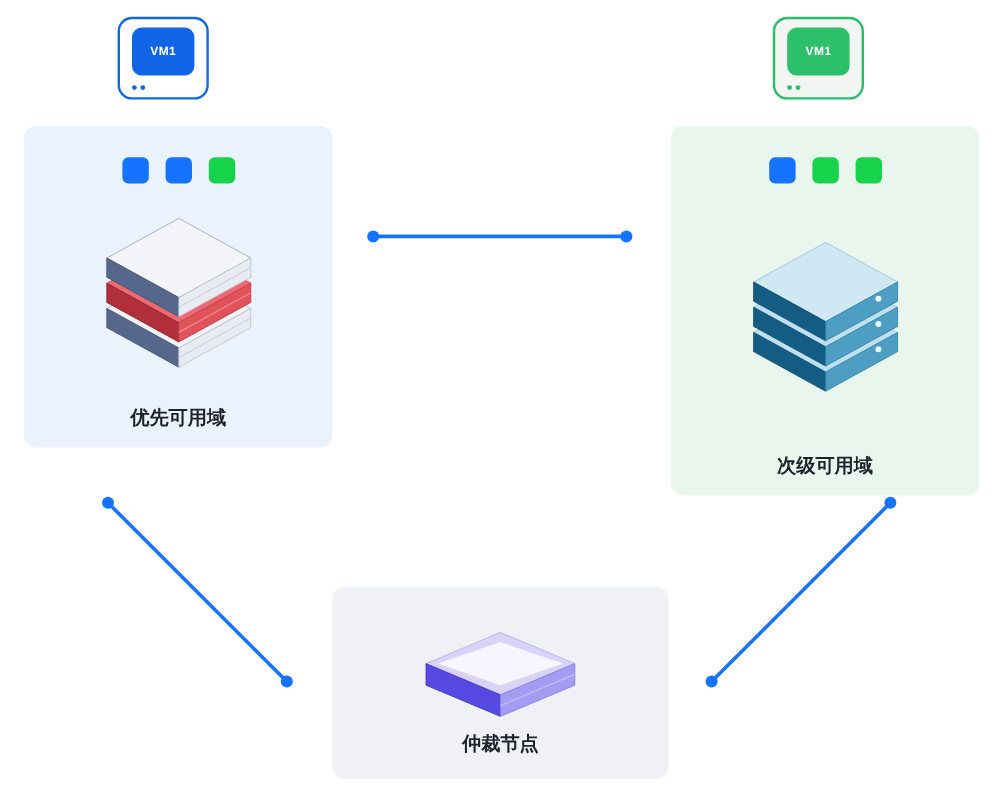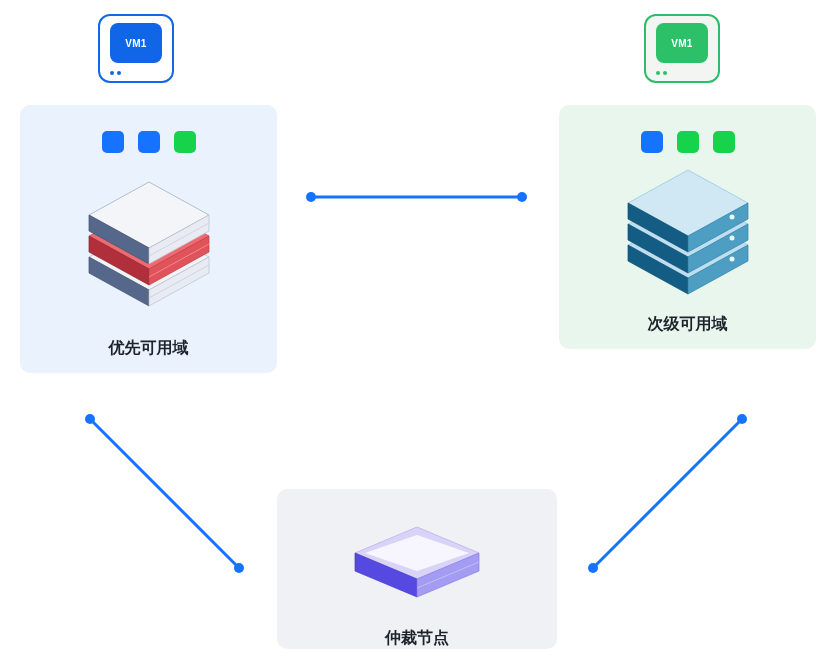--- a/index.html
+++ b/index.html
@@ -71,28 +71,28 @@
     flex-direction: column;
     align-items: center;
     justify-content: space-between;
   }
   .zone-primary {
     left: 20px; top: 105px; width: 257px; height: 268px;
     background: #e9f2fd;
     padding: 26px 0 14px;
   }
   .zone-secondary {
-    left: 559px; top: 105px; width: 257px; height: 244px;
+    left: 559px; top: 105px; width: 257px; height: 308px;
     background: #e9f6ee;
     padding: 26px 0 14px;
   }
   .zone-arbiter {
     left: 277px; top: 489px; width: 280px; height: 160px;
     background: #eff1f4;
-    padding: 20px 0 0;
+    padding: 20px 0 18px;
   }
   .indicators { display: flex; gap: 14px; }
   .sq { width: 22px; height: 22px; border-radius: 5px; }
   .sq[data-color="blue"]  { background: #1673ff; }
   .sq[data-color="green"] { background: #17d34b; }
   .zone-label {
     font-weight: bold;
     font-size: 16px;
     color: #1d232b;
   }

